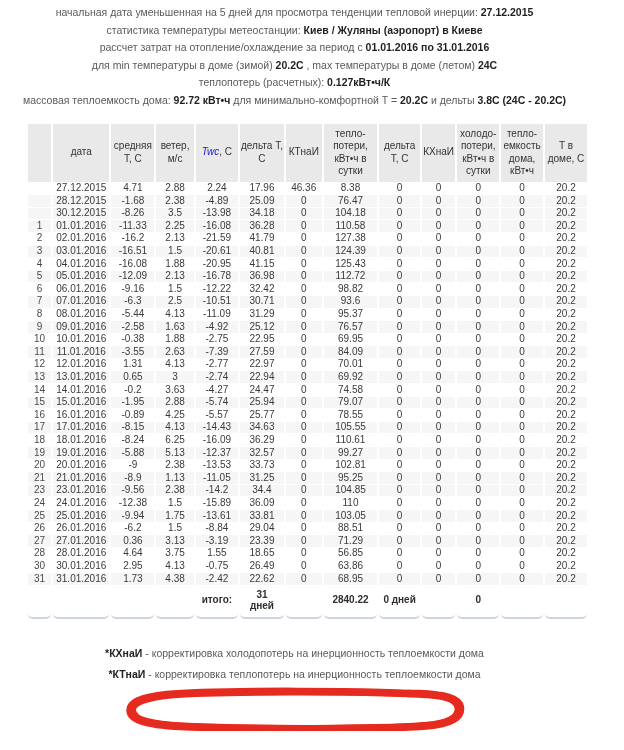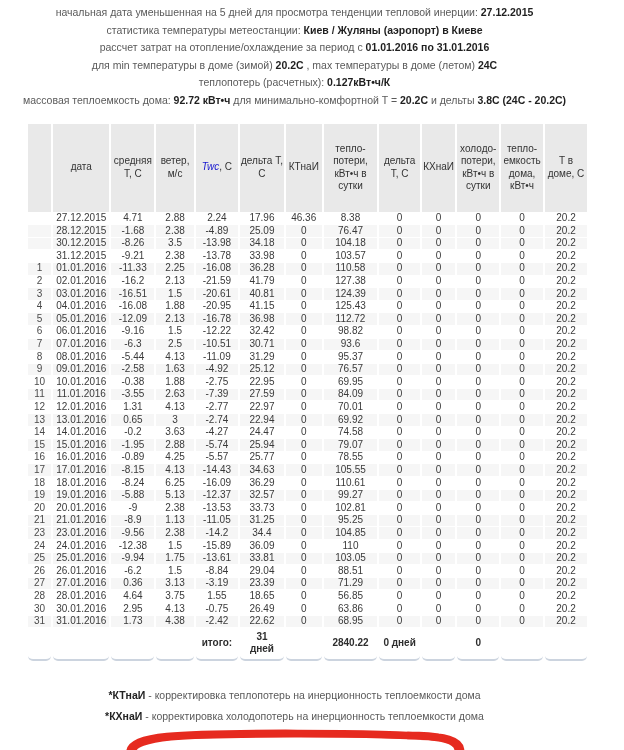--- a/index.html
+++ b/index.html
@@ -17,21 +17,21 @@
   .hline { line-height: 17.6px; white-space: nowrap; }
   .hline b { color: #1f1f1f; font-weight: bold; }
 
   
   table.tbl {
     border-collapse: separate; border-spacing: 2px 1px;
     margin: 13px 0 0 26px; table-layout: fixed;
   }
   .tbl th {
     background: #e9e9e9; font-weight: normal; color: #333333;
-    font-size: 10px; line-height: 1.25; padding: 19px 1px;
+    font-size: 10px; line-height: 1.25; padding: 4px 1px;
     vertical-align: middle; text-align: center; height: 48px;
   }
   .tbl th .accent { color: #1515cf; font-style: italic; }
   .tbl td {
     font-size: 10px; color: #3a3a3a; text-align: center;
     padding: 0 1px; height: 11.6px; line-height: 1.05;
     white-space: nowrap; overflow: hidden;
   }
   .tbl tbody tr.alt td { background: #f6f6f6; }
   .tbl td.rownum { color: #4a4a4a; }
@@ -145,35 +145,20 @@
           <td>-13.98</td>
           <td>34.18</td>
           <td>0</td>
           <td>104.18</td>
           <td>0</td>
           <td>0</td>
           <td>0</td>
           <td>0</td>
           <td>20.2</td>
         </tr>
-        <tr>
-          <td class="rownum"></td>
-          <td>31.12.2015</td>
-          <td>-9.21</td>
-          <td>2.38</td>
-          <td>-13.78</td>
-          <td>33.98</td>
-          <td>0</td>
-          <td>103.57</td>
-          <td>0</td>
-          <td>0</td>
-          <td>0</td>
-          <td>0</td>
-          <td>20.2</td>
-        </tr>
         <tr class="alt">
           <td class="rownum">1</td>
           <td>01.01.2016</td>
           <td>-11.33</td>
           <td>2.25</td>
           <td>-16.08</td>
           <td>36.28</td>
           <td>0</td>
           <td>110.58</td>
           <td>0</td>
@@ -617,22 +602,22 @@
           <td>0 дней</td>
           <td></td>
           <td>0</td>
           <td></td>
           <td></td>
         </tr>
     </tfoot>
   </table>
 
   <div class="notes" id="noteLines">
+      <div class="note-line"><b>*КХнаИ</b><span> - корректировка холодопотерь на инерционность теплоемкости дома</span></div>
       <div class="note-line"><b>*КТнаИ</b><span> - корректировка теплопотерь на инерционность теплоемкости дома</span></div>
-      <div class="note-line"><b>*КХнаИ</b><span> - корректировка холодопотерь на инерционность теплоемкости дома</span></div>
     </div>
 
   <div class="marker-wrap">
     <svg viewBox="0 0 348 45" preserveAspectRatio="none" id="markerSvg">
       <path d="M316 9 C 260 4.5, 90 4, 46 8.5 C 20 11, 9 17, 9 24 C 9 33, 22 38.5, 60 40.5 C 140 44, 255 43.5, 305 40 C 331 38, 340.5 31, 339.5 21.5 C 338.5 12, 323 8.5, 298 7.5 L 287 7.5" fill="none" stroke-width="7.5" stroke-linecap="round" stroke-linejoin="round" stroke="#e62a1f"></path>
       <path d="M318 11 C 262 6.5, 95 6.5, 50 10.5 C 25 13, 13 18, 13 24 C 13 31.5, 25 36.5, 62 38.5 C 142 42, 252 41.5, 303 38 C 328 36, 336.5 30, 335.5 22 C 334.5 14, 321 10.5, 299 10" fill="none" stroke-width="4" stroke-linecap="round" stroke-linejoin="round" stroke="#e62a1f"></path>
     </svg>
     <div class="marker-text">
       
       

